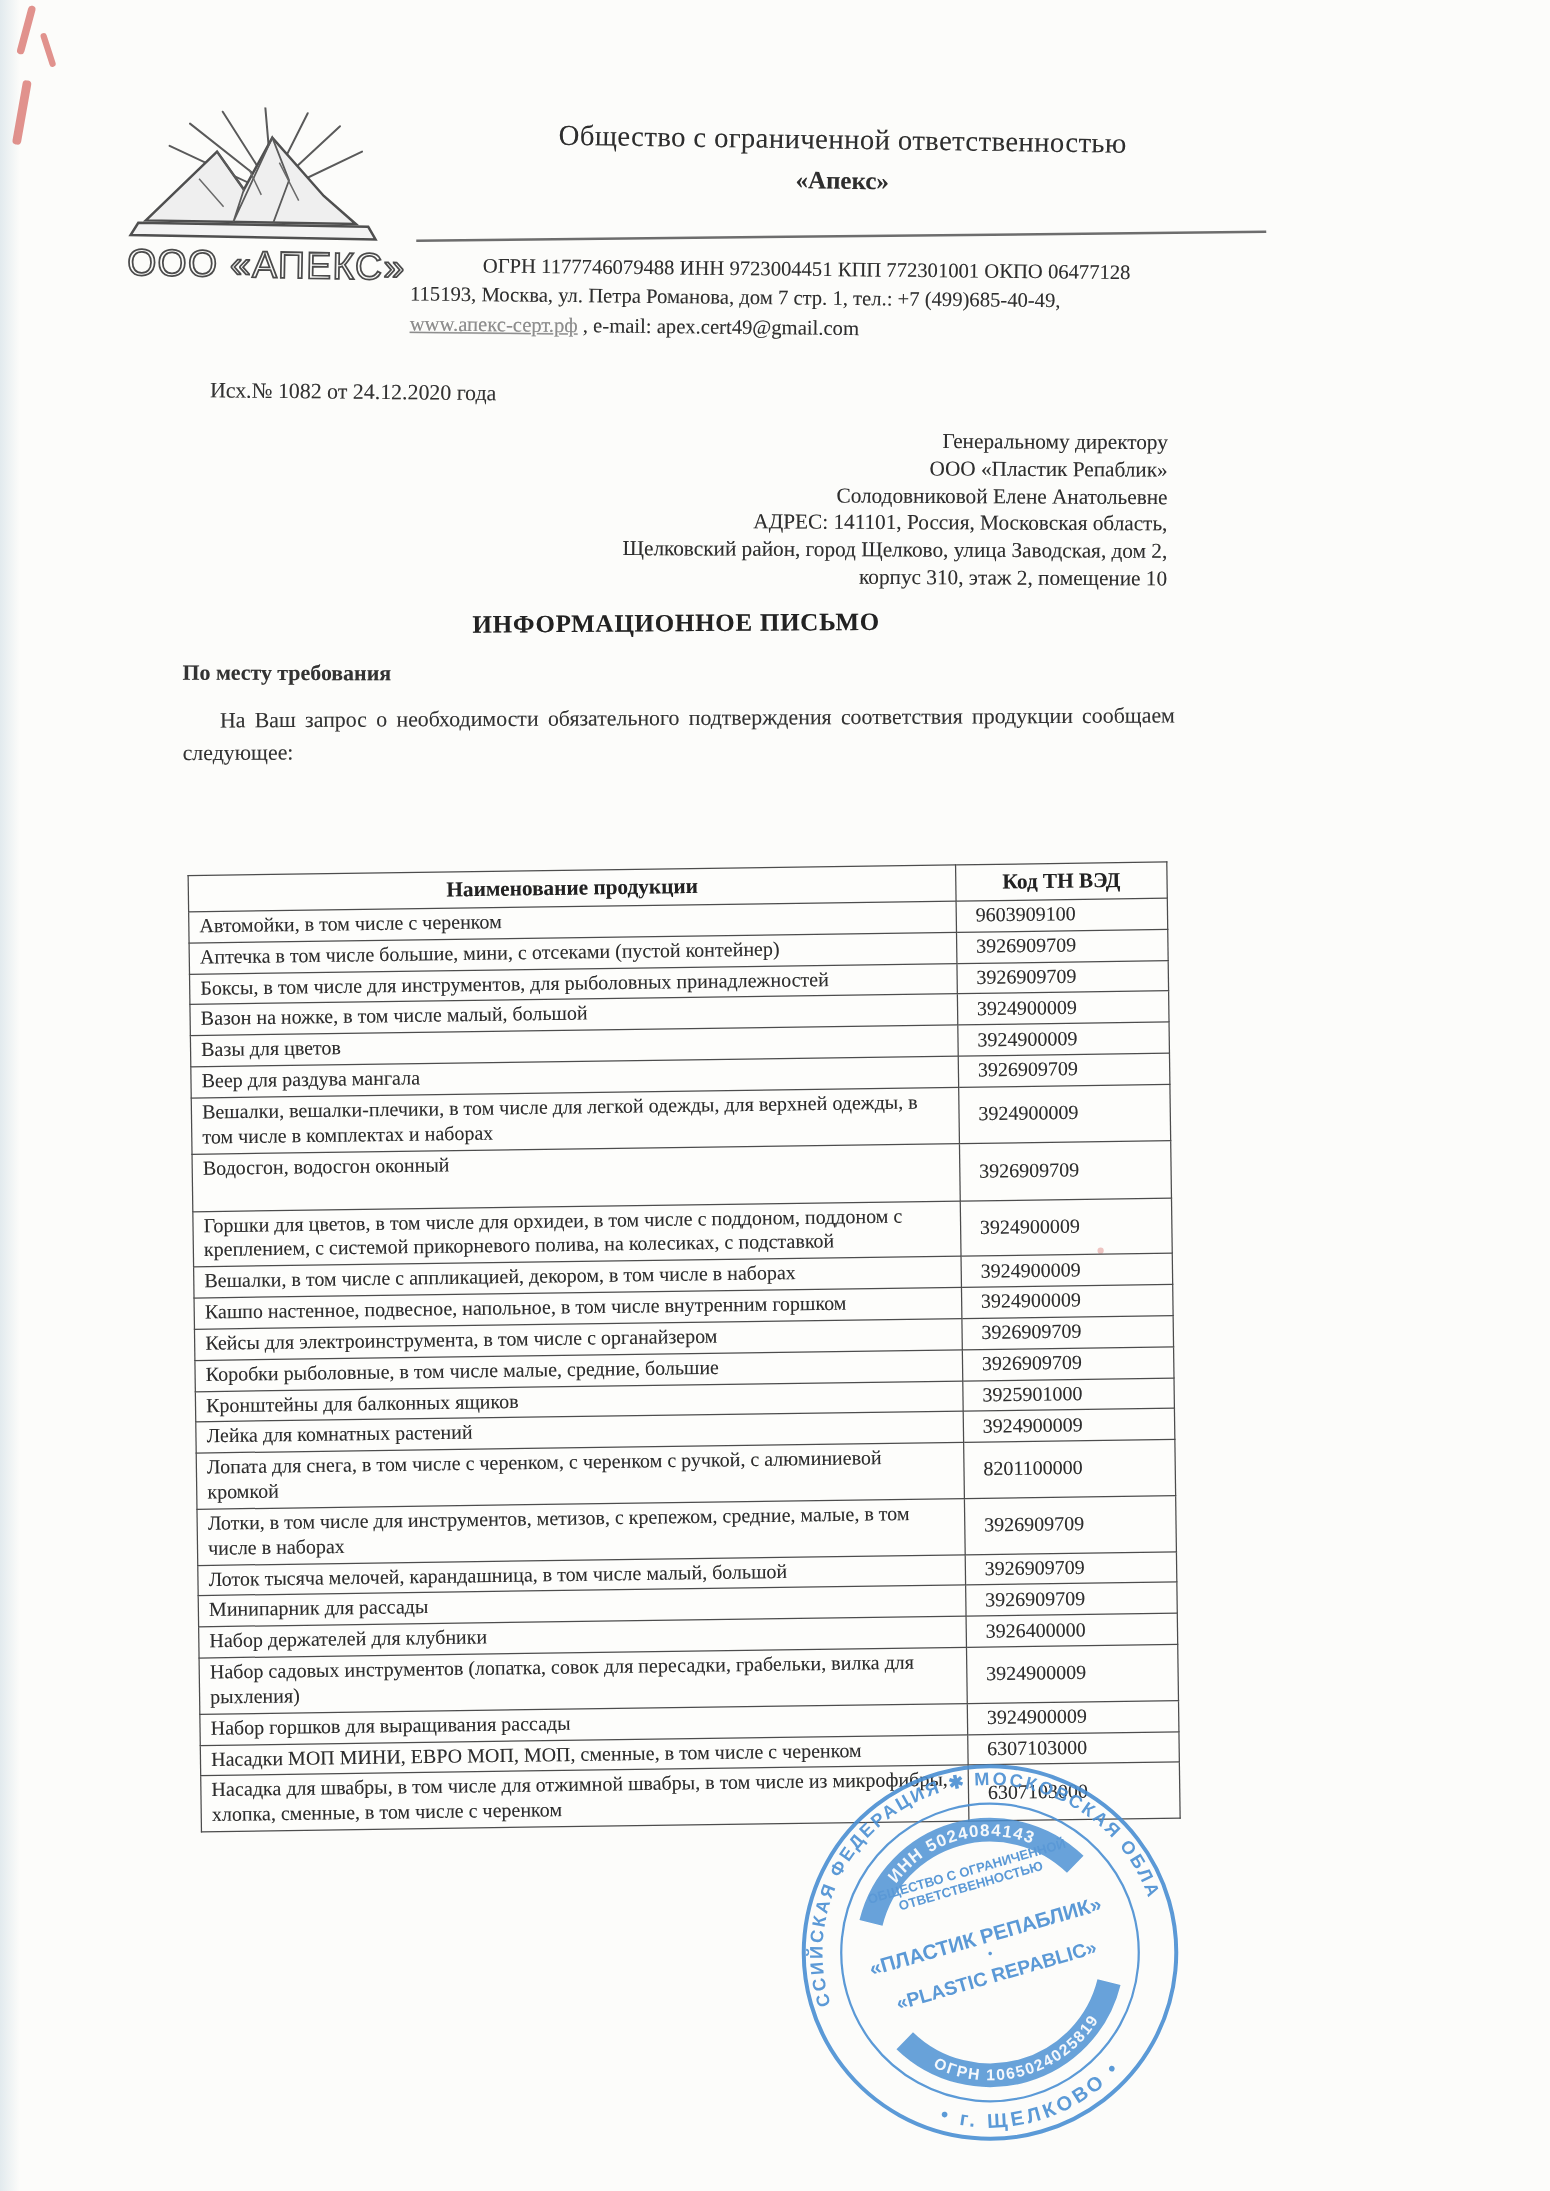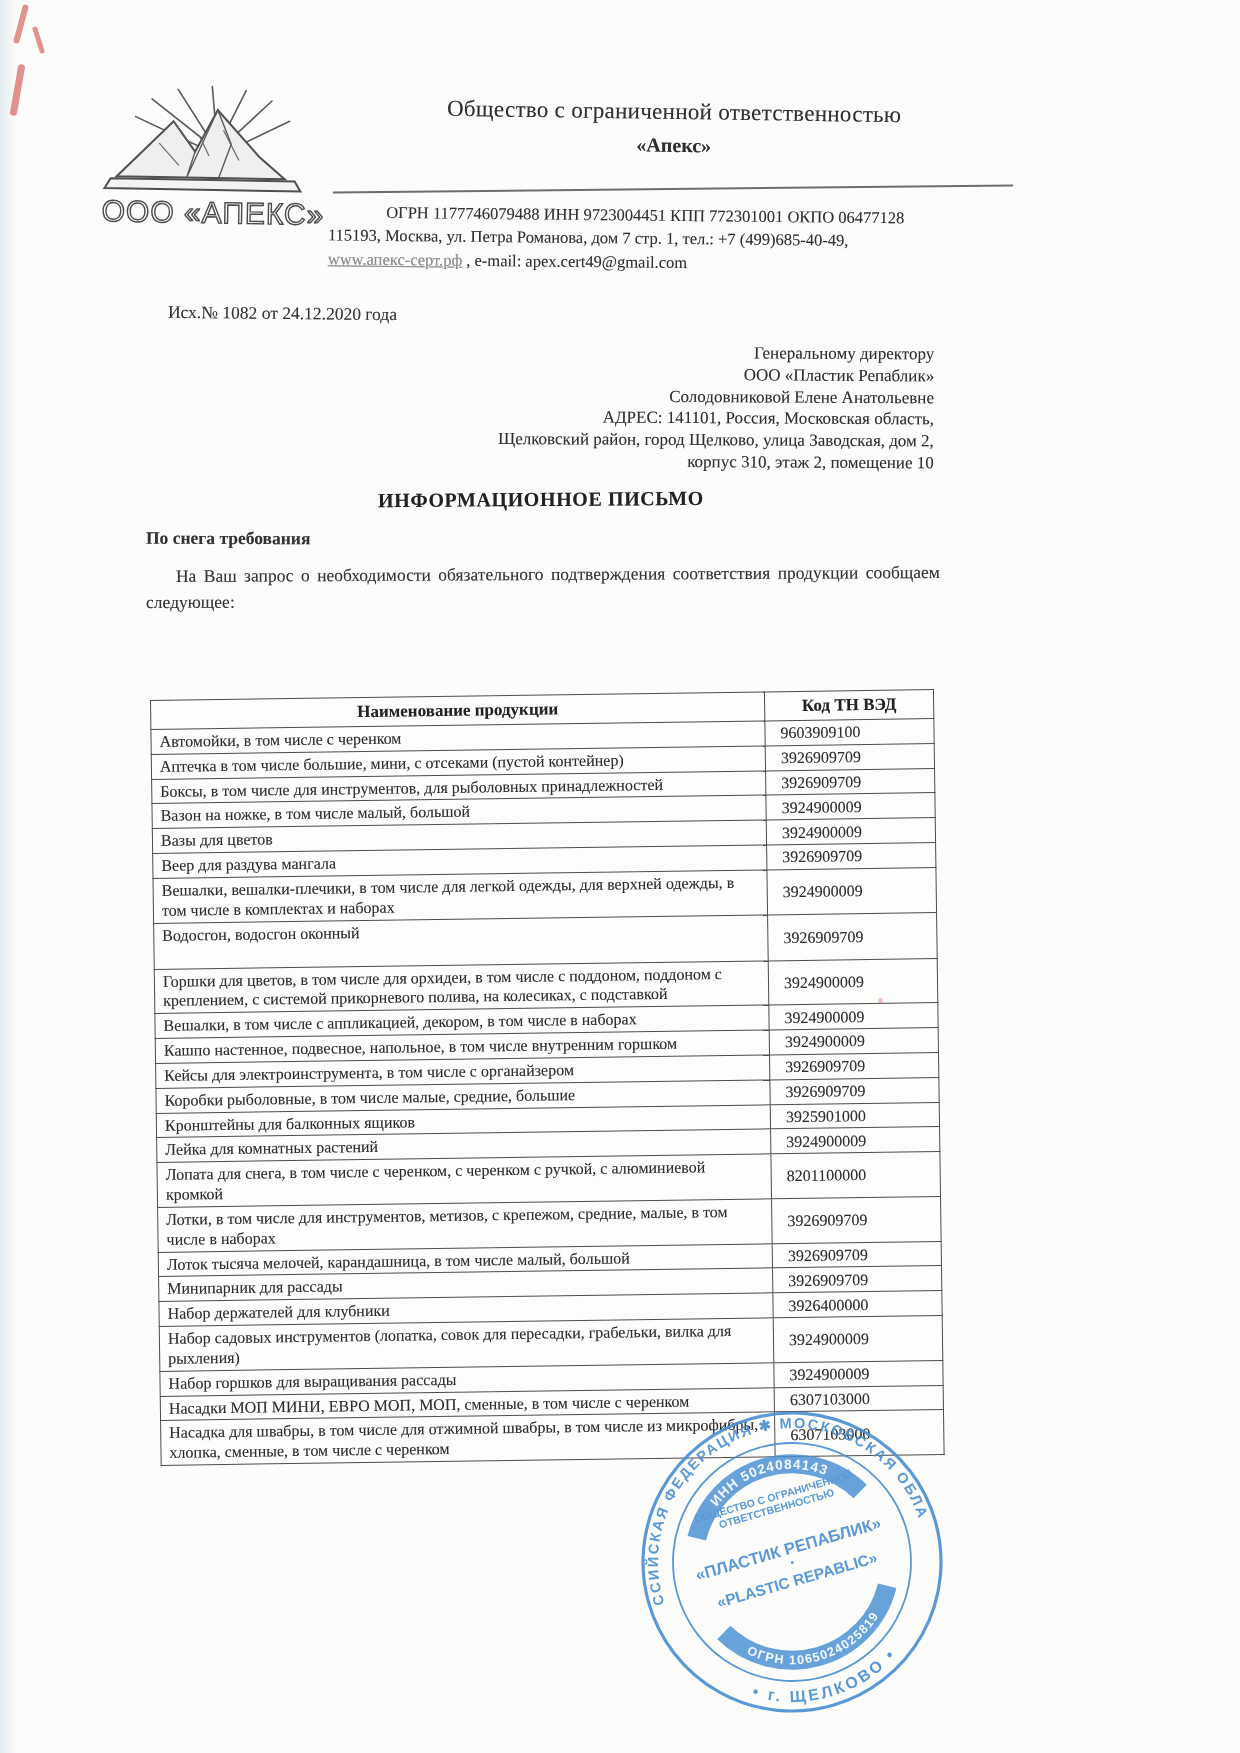--- a/index.html
+++ b/index.html
@@ -103,21 +103,21 @@
   <div class="addressee">
     <div>Генеральному директору</div>
     <div>ООО «Пластик Репаблик»</div>
     <div>Солодовниковой Елене Анатольевне</div>
     <div>АДРЕС: 141101, Россия, Московская область,</div>
     <div>Щелковский район, город Щелково, улица Заводская, дом 2,</div>
     <div>корпус 310, этаж 2, помещение 10</div>
   </div>
 
   <div class="letter-title">ИНФОРМАЦИОННОЕ ПИСЬМО</div>
-  <div class="salutation">По снега требования</div>
+  <div class="salutation">По месту требования</div>
   <div class="body-par">На Ваш запрос о необходимости обязательного подтверждения соответствия продукции сообщаем следующее:</div>
 
   <div class="table-wrap">
     <table class="products">
       <thead>
         <tr>
           <th class="h-name">Наименование продукции</th>
           <th class="h-code">Код ТН ВЭД</th>
         </tr>
       </thead>

